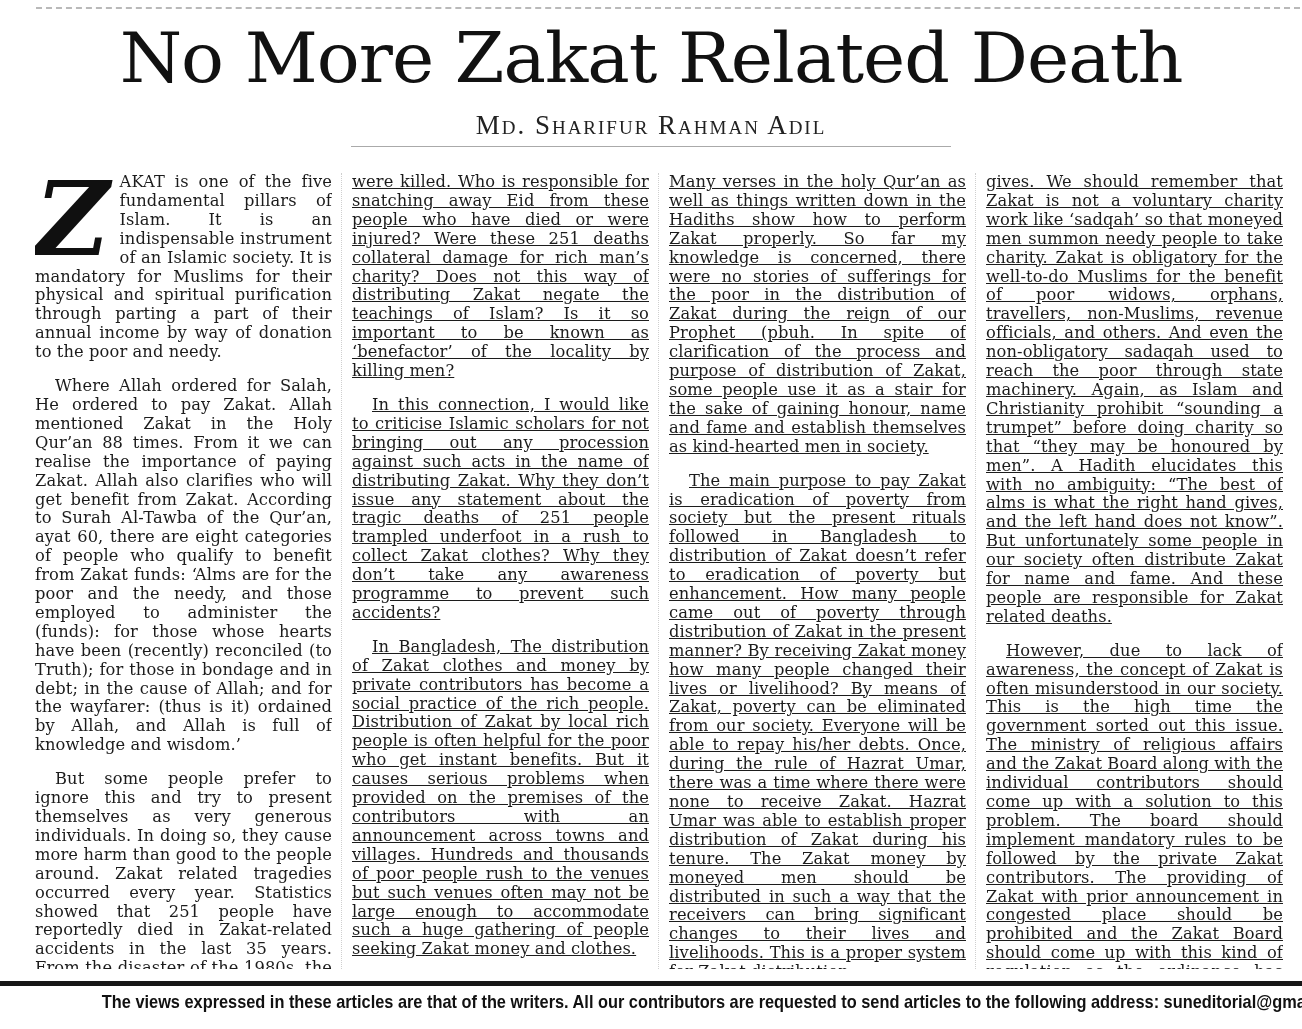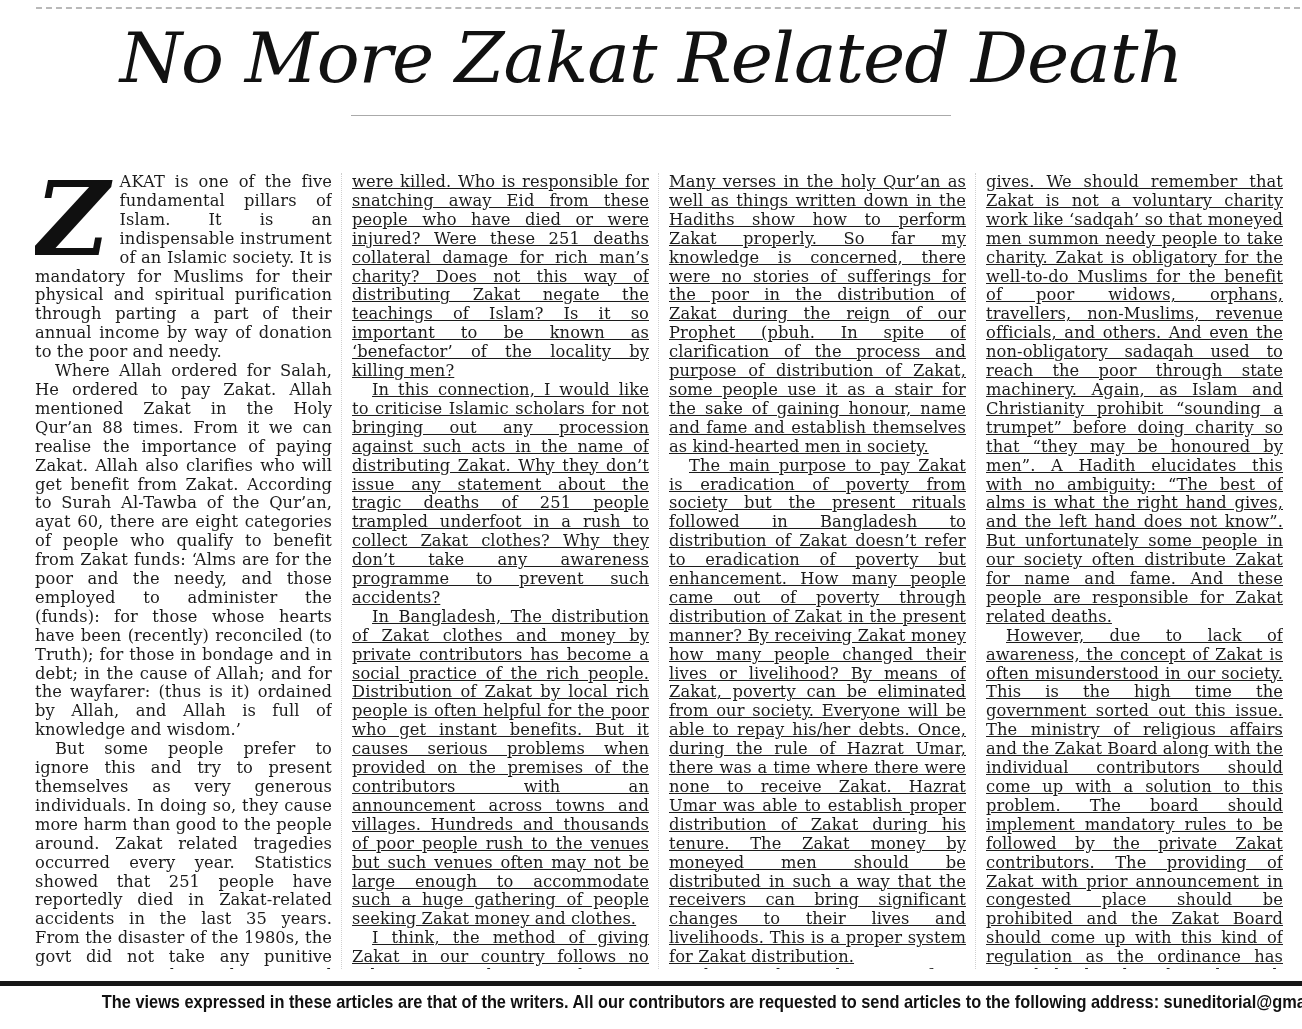--- a/index.html
+++ b/index.html
@@ -11,21 +11,21 @@
     position: relative;
     overflow: hidden;
   }
   .page { position: absolute; inset: 0; background: #fff; }
 
   .top-rule {
     position: absolute; top: 7px; left: 36px; right: 2px;
     border-top: 2px dashed #b9b9b9;
   }
 
-  .masthead { position: absolute; top: 22px; left: 0; width: 100%; text-align: center; font-style: italic; }
+  .masthead { position: absolute; top: 22px; left: 0; width: 100%; text-align: center; }
   .headline {
     font-family: "DejaVu Serif", serif;
     font-weight: 500;
     font-size: 70px;
     line-height: 1.05;
     color: #111;
     letter-spacing: -1px;
     transform: scaleX(1.02);
   }
   .byline-wrap { margin-top: 14px; display: inline-block; }
@@ -58,21 +58,21 @@
     letter-spacing: 0.1px;
     color: #1c1c1c;
   }
   .col + .col {
     border-left: 1px dotted #cfcfcf;
     margin-left: 9px;
     padding-left: 10px;
     text-decoration: underline;
   }
   .col p { margin: 0; }
-  .col p.indent { text-indent: 20px; }
+  .col p.indent { text-indent: 20px; margin-top: 15px; }
 
   .dropcap {
     float: left;
     font-family: "DejaVu Serif", serif;
     font-style: italic;
     font-weight: bold;
     font-size: 102px;
     line-height: 80px;
     padding: 6px 10px 0 0;
     color: #101010;
@@ -105,20 +105,21 @@
 </head>
 <body>
 
 <div class="page">
 
   <div class="top-rule"></div>
 
   <div class="masthead">
     <div class="headline">No More Zakat Related Death</div>
     <div class="byline-wrap">
+      <div class="byline">Md. Sharifur Rahman Adil</div>
       <div class="byline-rule"></div>
     </div>
   </div>
 
   <div class="columns">
 
     <div class="col">
       <p class="para">
         <span class="dropcap">Z</span><span class="lead-word">AKAT</span><span> is one of the five fundamental pillars of Islam. It is an indispensable instrument of an Islamic society. It is mandatory for Muslims for their physical and spiritual purification through parting a part of their annual income by way of donation to the poor and needy.</span>
       </p>

